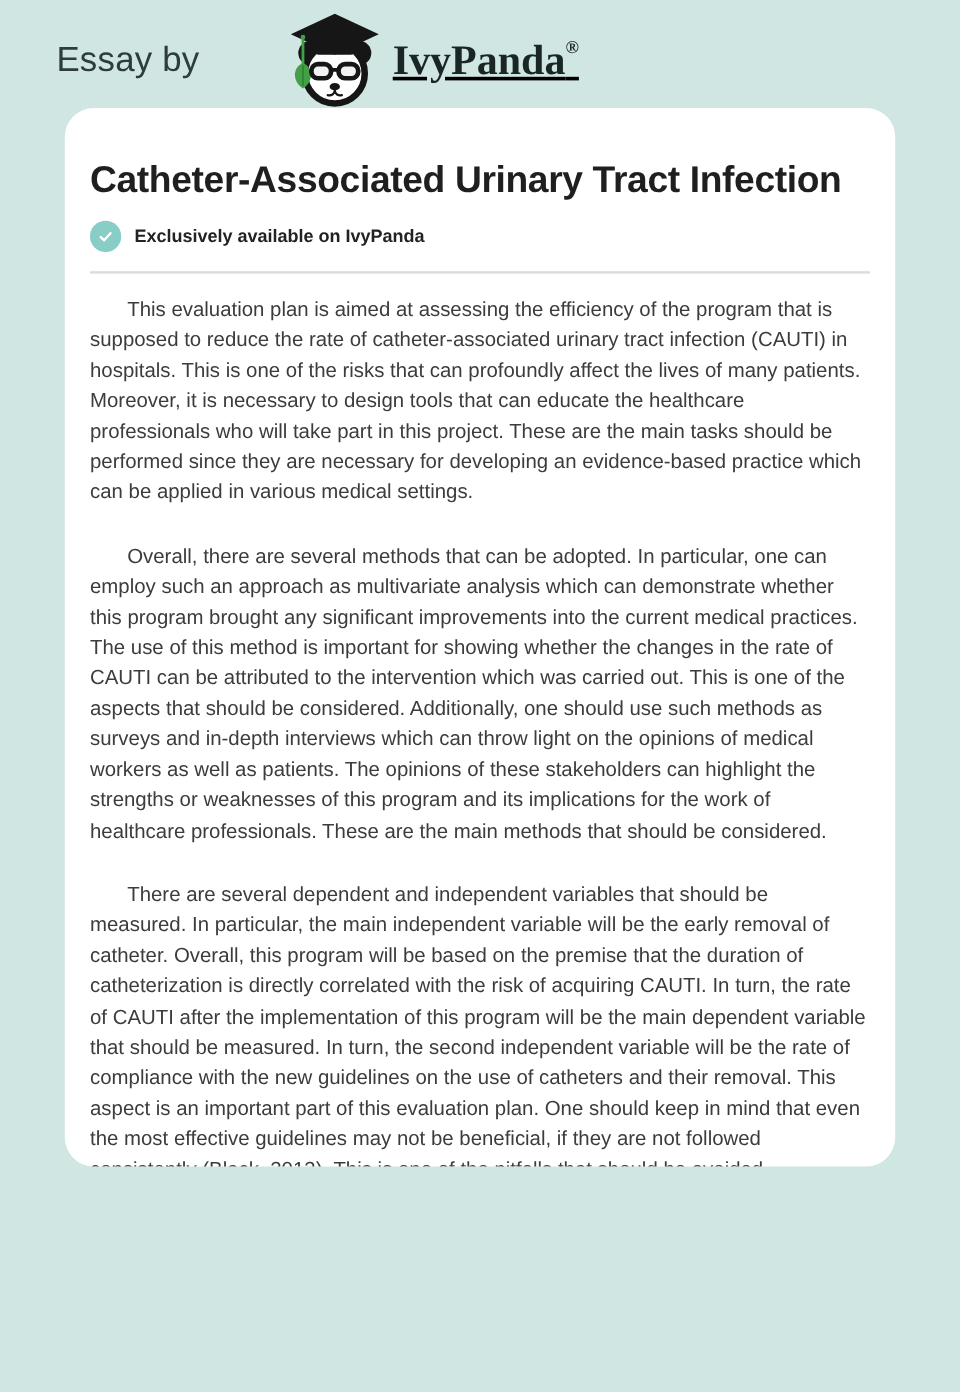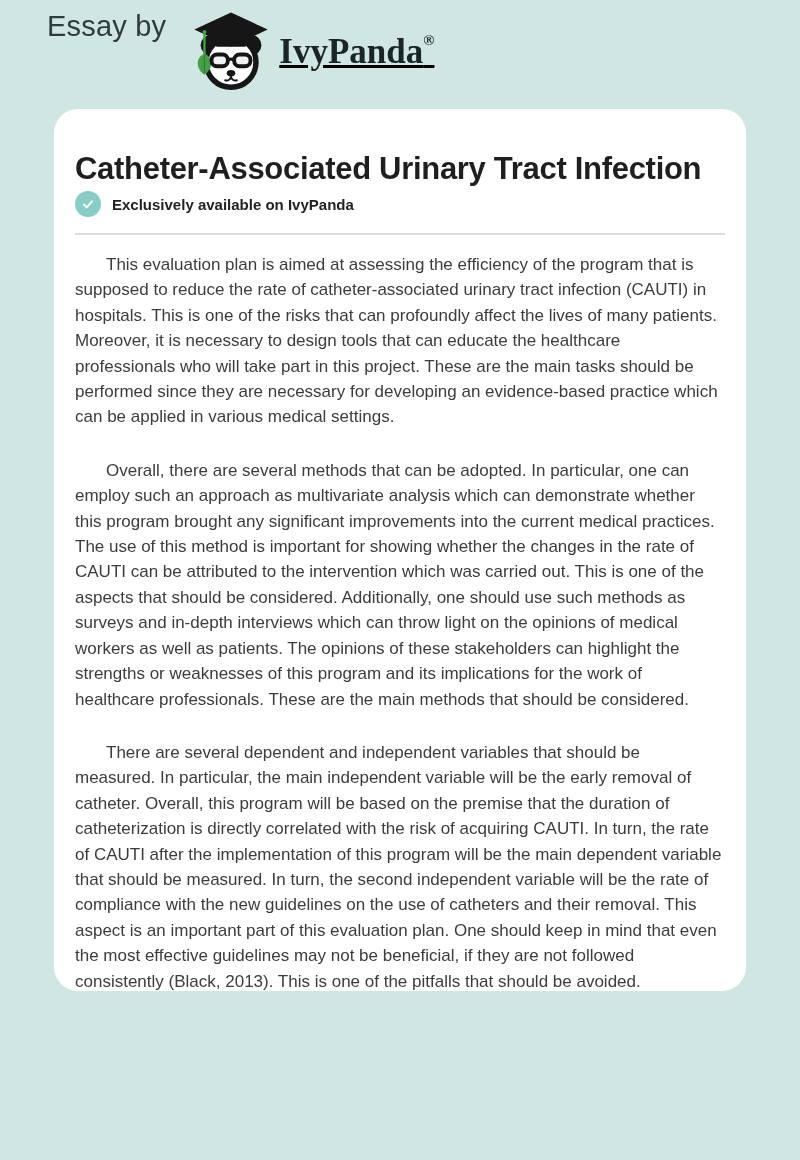--- a/index.html
+++ b/index.html
@@ -10,24 +10,25 @@
   body {
     width: 800px;
     height: 1160px;
     background: #d0e6e2;
     font-family: "Liberation Sans", sans-serif;
     overflow: hidden;
   }
 
   
   .site-header {
-    height: 109px;
+    height: 90px;
     display: flex;
-    align-items: flex-start;
+    align-items: center;
     padding: 10px 0 0 47px;
+    gap: 48px;
   }
   .essay-by {
     font-size: 29px;
     color: #2e3d3c;
     letter-spacing: 0.2px;
   }
   .logo {
     display: flex;
     align-items: center;
     margin-left: 26px;
@@ -62,20 +63,21 @@
     font-size: 31px;
     font-weight: bold;
     line-height: 45px;
     letter-spacing: -0.3px;
     color: #1f1f1f;
     margin: 0;
   }
   .badge-row {
     display: flex;
     align-items: center;
+    margin-top: 12px;
   }
   .check-circle {
     width: 26px;
     height: 26px;
     border-radius: 50%;
     background: #88cdc6;
     display: flex;
     align-items: center;
     justify-content: center;
     flex: 0 0 auto;

